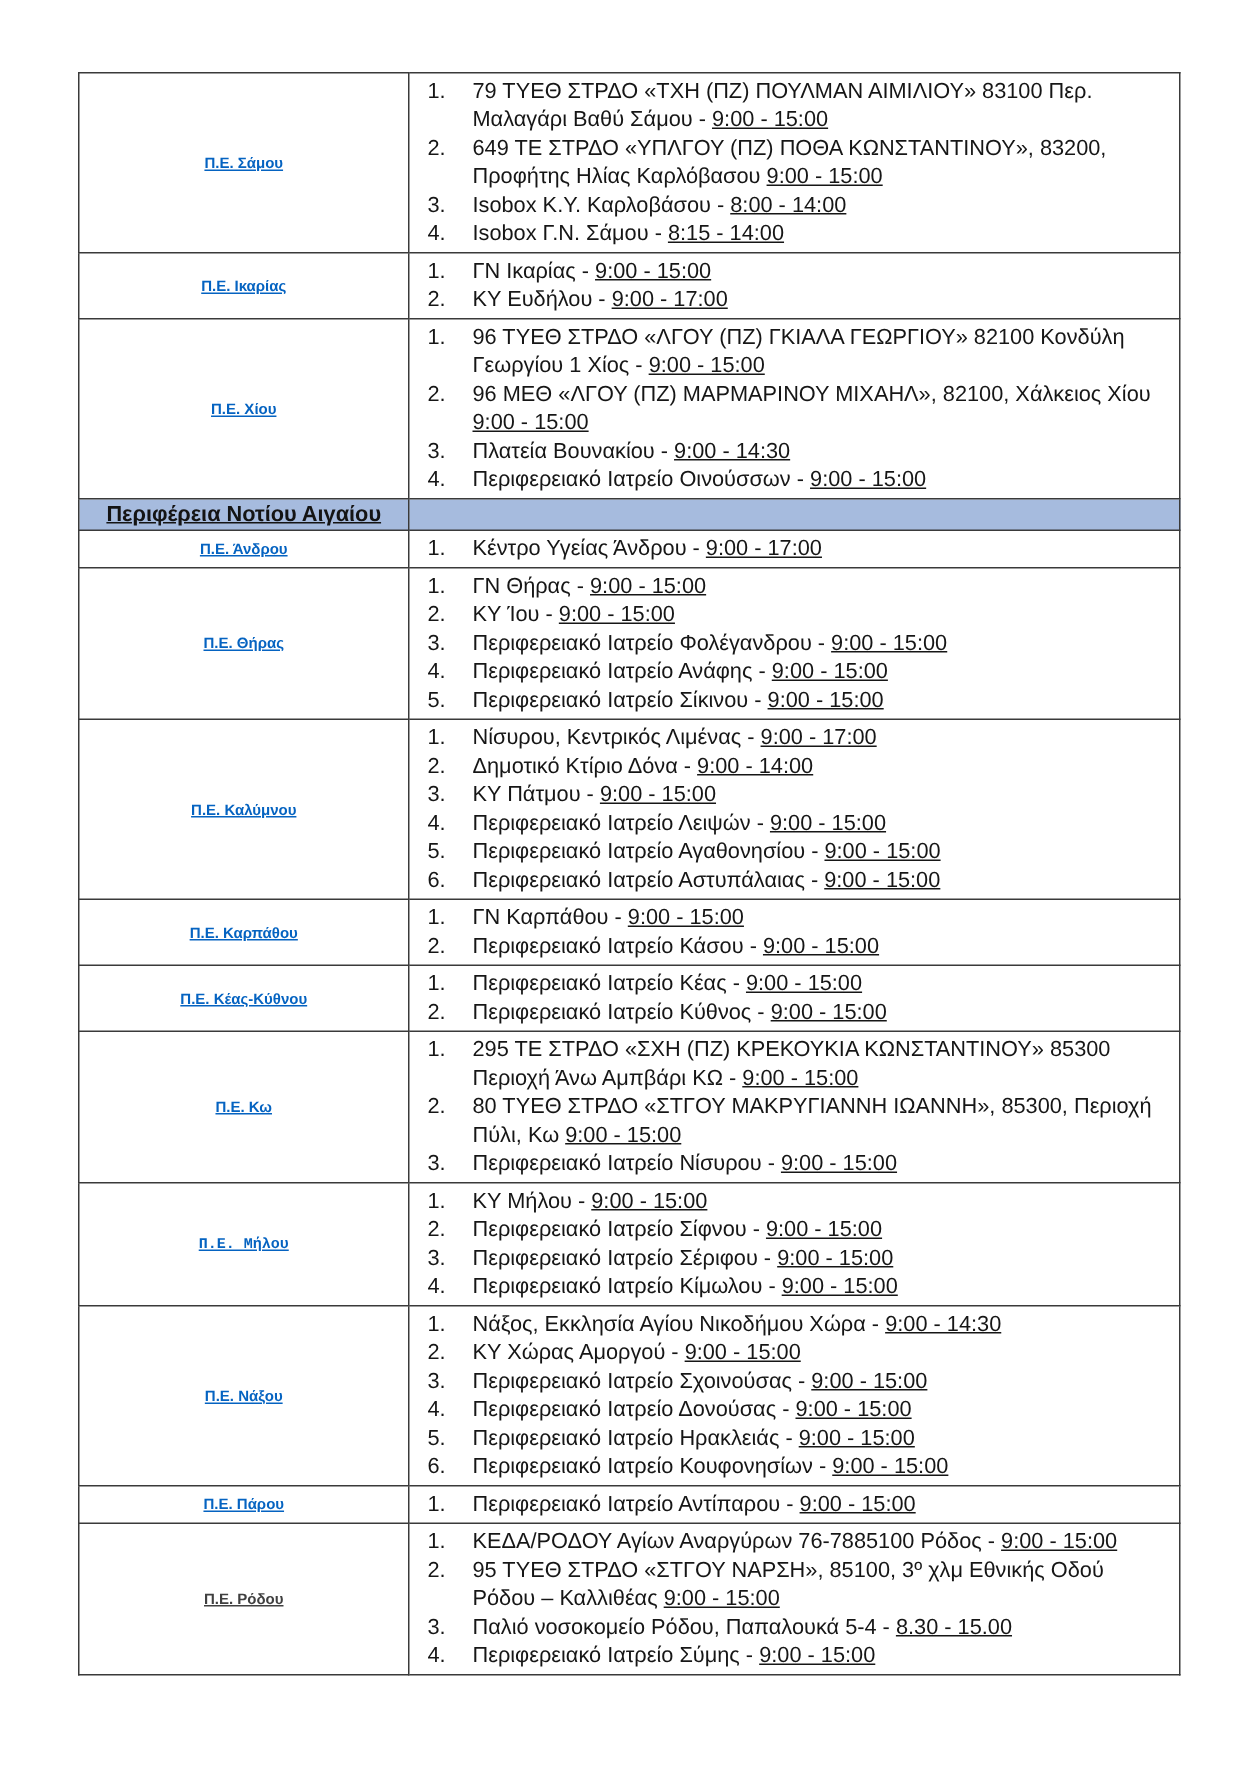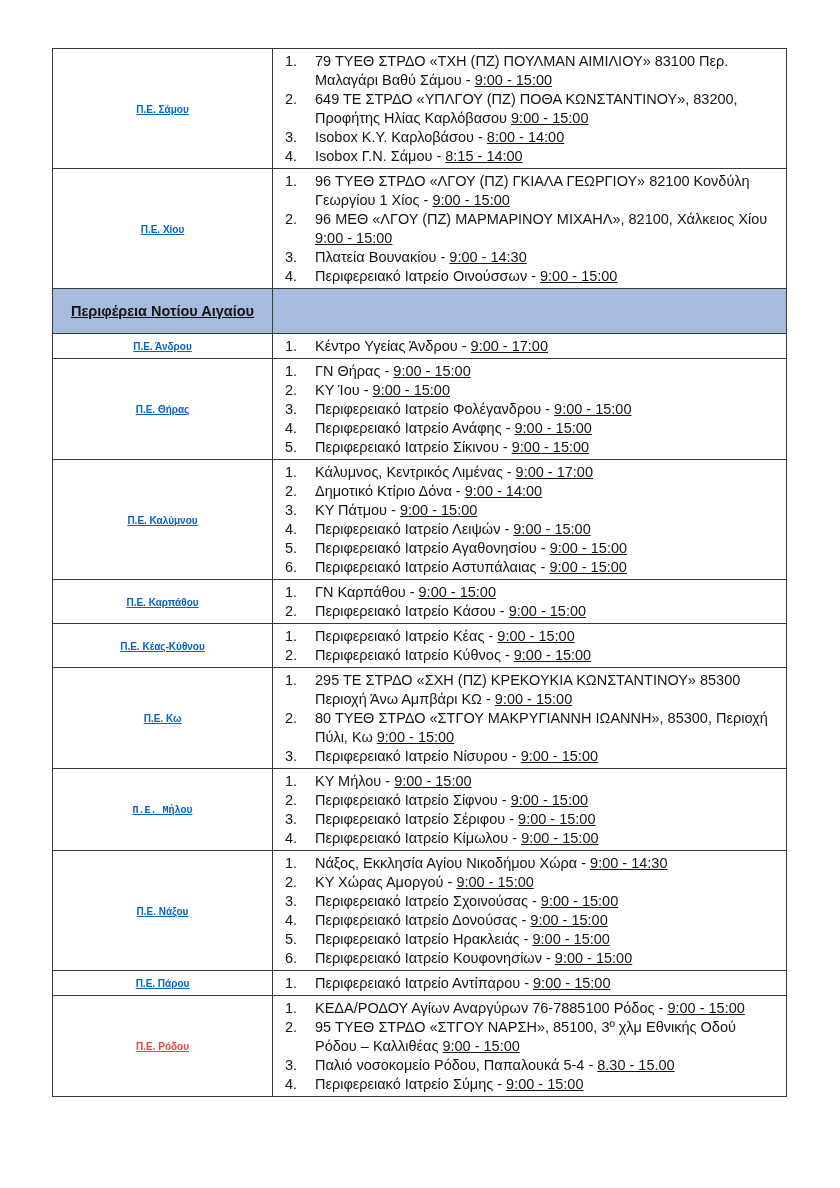--- a/index.html
+++ b/index.html
@@ -36,21 +36,21 @@
   .region-label {
     color: #0563C1;
     font-weight: bold;
     font-size: 10px;
     text-decoration: underline;
     cursor: pointer;
     line-height: 19px;
   }
   tr.section-row td {
     background: #A6BBDE;
-    padding: 13px 4px;
+    padding: 1px 4px;
   }
   .section-label {
     color: #141414;
     font-weight: bold;
     font-size: 14.5px;
     text-decoration: underline;
     line-height: 18px;
     white-space: nowrap;
   }
   td.items-cell {
@@ -105,20 +105,36 @@
     <span class="item-text"><span class="loc">Isobox Κ.Υ. Καρλοβάσου - </span><span class="time">8:00 - 14:00</span></span>
   </div>
 
   <div class="item">
     <span class="num">4.</span>
     <span class="item-text"><span class="loc">Isobox Γ.Ν. Σάμου - </span><span class="time">8:15 - 14:00</span></span>
   </div>
 </td>
   </tr>
 
+  <tr>
+    <td class="label-cell">
+      <span class="region-label" style="color: rgb(5, 99, 193);">Π.Ε. Ικαρίας</span>
+    </td>
+    <td class="items-cell">
+  <div class="item">
+    <span class="num">1.</span>
+    <span class="item-text"><span class="loc">ΓΝ Ικαρίας - </span><span class="time">9:00 - 15:00</span></span>
+  </div>
+
+  <div class="item">
+    <span class="num">2.</span>
+    <span class="item-text"><span class="loc">ΚΥ Ευδήλου - </span><span class="time">9:00 - 17:00</span></span>
+  </div>
+</td>
+  </tr>
 
   <tr>
     <td class="label-cell">
       <span class="region-label" style="color: rgb(5, 99, 193);">Π.Ε. Χίου</span>
     </td>
     <td class="items-cell">
   <div class="item">
     <span class="num">1.</span>
     <span class="item-text"><span class="loc">96 ΤΥΕΘ ΣΤΡΔΟ «ΛΓΟΥ (ΠΖ) ΓΚΙΑΛΑ ΓΕΩΡΓΙΟΥ» 82100 Κονδύλη Γεωργίου 1 Χίος - </span><span class="time">9:00 - 15:00</span></span>
   </div>
@@ -191,21 +207,21 @@
 </td>
   </tr>
 
   <tr>
     <td class="label-cell">
       <span class="region-label" style="color: rgb(5, 99, 193);">Π.Ε. Καλύμνου</span>
     </td>
     <td class="items-cell">
   <div class="item">
     <span class="num">1.</span>
-    <span class="item-text"><span class="loc">Κάλυμνος, Κεντρικός Λιμένας - </span><span class="time">9:00 - 17:00</span></span>
+    <span class="item-text"><span class="loc">Νίσυρου, Κεντρικός Λιμένας - </span><span class="time">9:00 - 17:00</span></span>
   </div>
 
   <div class="item">
     <span class="num">2.</span>
     <span class="item-text"><span class="loc">Δημοτικό Κτίριο Δόνα - </span><span class="time">9:00 - 14:00</span></span>
   </div>
 
   <div class="item">
     <span class="num">3.</span>
     <span class="item-text"><span class="loc">ΚΥ Πάτμου - </span><span class="time">9:00 - 15:00</span></span>
@@ -356,21 +372,21 @@
     <td class="items-cell">
   <div class="item">
     <span class="num">1.</span>
     <span class="item-text"><span class="loc">Περιφερειακό Ιατρείο Αντίπαρου - </span><span class="time">9:00 - 15:00</span></span>
   </div>
 </td>
   </tr>
 
   <tr>
     <td class="label-cell">
-      <span class="region-label" style="color: #ef4444;">Π.Ε. Ρόδου</span>
+      <span class="region-label" style="color: #404040;">Π.Ε. Ρόδου</span>
     </td>
     <td class="items-cell">
   <div class="item">
     <span class="num">1.</span>
     <span class="item-text"><span class="loc">ΚΕΔΑ/ΡΟΔΟΥ Αγίων Αναργύρων 76-7885100 Ρόδος - </span><span class="time">9:00 - 15:00</span></span>
   </div>
 
   <div class="item">
     <span class="num">2.</span>
     <span class="item-text"><span class="loc">95 ΤΥΕΘ ΣΤΡΔΟ «ΣΤΓΟΥ ΝΑΡΣΗ», 85100, 3º χλμ Εθνικής Οδού Ρόδου – Καλλιθέας </span><span class="time">9:00 - 15:00</span></span>

